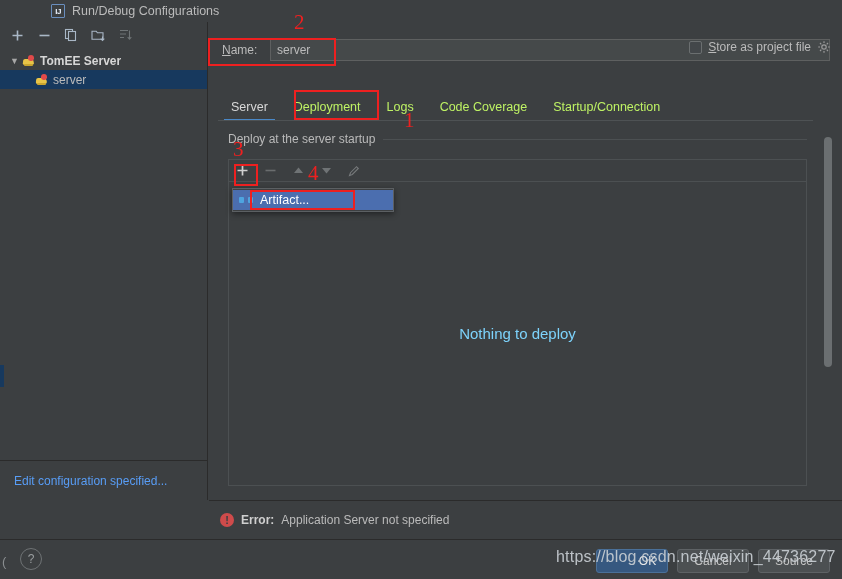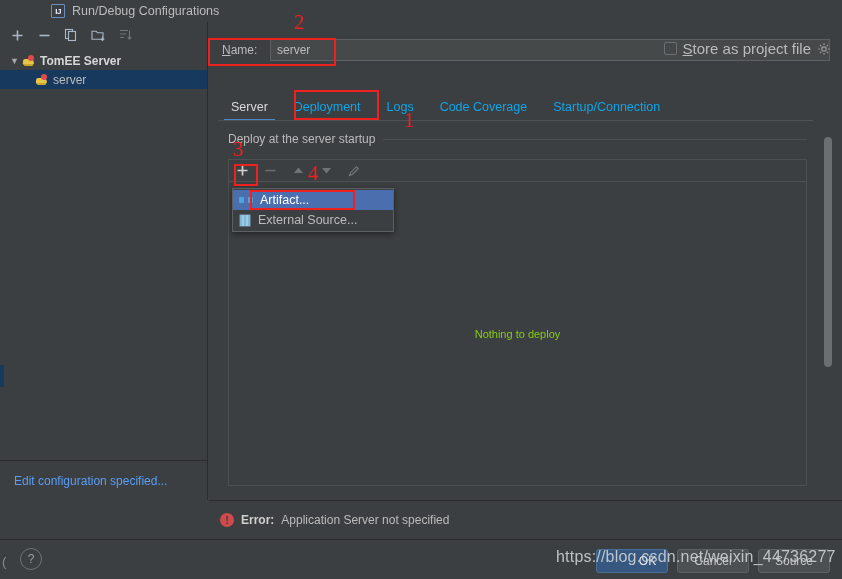--- a/index.html
+++ b/index.html
@@ -122,32 +122,32 @@
     padding: 0 6px; outline: none;
   }
   .store-box {
     position: absolute; right: 11px; top: 18px;
     display: flex; align-items: center; gap: 6px;
   }
   .checkbox {
     width: 13px; height: 13px;
     background: #43474a; border: 1px solid #6b6f70; border-radius: 2px;
   }
-  .store-label { font-size: 15px; color: #bbbbbb; }
+  .store-label { font-size: 12px; color: #bbbbbb; }
   .store-label u { text-decoration: underline; }
   .gear-icon { width: 14px; height: 14px; color: #9a9a9a; }
 
   
   .tabs {
     position: absolute; left: 9px; top: 70px; width: 614px; height: 28px;
     display: flex; align-items: flex-end;
   }
   .tab {
     padding: 0 13px; height: 26px; line-height: 26px;
-    font-size: 12.5px; color: #0ea5e9; position: relative;
+    font-size: 12.5px; color: #bef264; position: relative;
     cursor: default; white-space: nowrap;
   }
   .tab.active { color: #d8d8d8; }
   .tab.active::after {
     content: ""; position: absolute; left: 6px; right: 6px; bottom: -1px;
     height: 2px; background: #4a88c7;
   }
 
   .content-frame {
     position: absolute; left: 9px; top: 98px; width: 595px; height: 380px;
@@ -172,21 +172,21 @@
     color: #a4a4a4;
   }
   .dt-btn.disabled { color: #6a6d6e; }
 
   .deploy-list {
     position: absolute; left: 10px; top: 60px; right: 6px; bottom: 14px;
     border: 1px solid #4c5052;
     background: #3c3f41;
     display: flex; align-items: center; justify-content: center;
   }
-  .empty-text { color: #84cc16; font-size: 11px; }
+  .empty-text { color: #7dd3fc; font-size: 15px; }
 
   
   .popup {
     position: absolute; left: 232px; top: 188px;
     width: 162px;
     background: #3c3f41;
     border: 1px solid #5c6063;
     box-shadow: 0 2px 6px rgba(0,0,0,0.45);
     z-index: 40;
     padding: 1px 0;
@@ -440,24 +440,20 @@
   </div>
 
   <div class="popup">
     <div class="popup-item selected">
       <span class="artifact-icon">
         <i class="l"></i>
           <i class="r"></i>
       </span>
       <span>Artifact...</span>
     </div>
-    <div class="popup-item">
-      <span class="extsrc-icon"></span>
-      <span>External Source...</span>
-    </div>
   </div>
 
   <div class="error-strip">
     <span class="error-icon">!</span>
     <span class="error-word">Error:</span>
     <span class="error-msg">Application Server not specified</span>
   </div>
 
   <div class="bottom-bar">
     <span class="corner-c">(</span>

